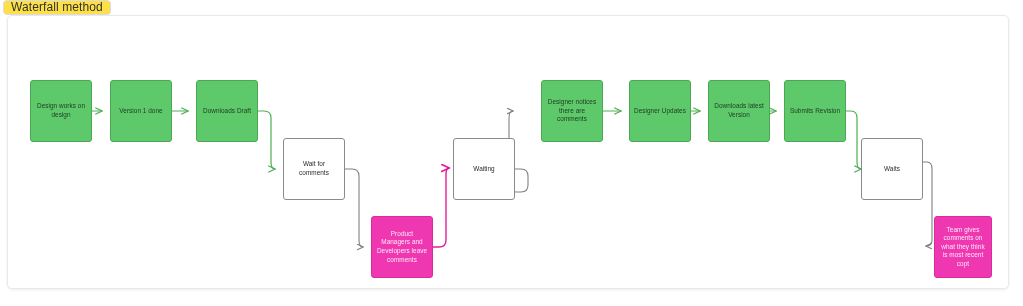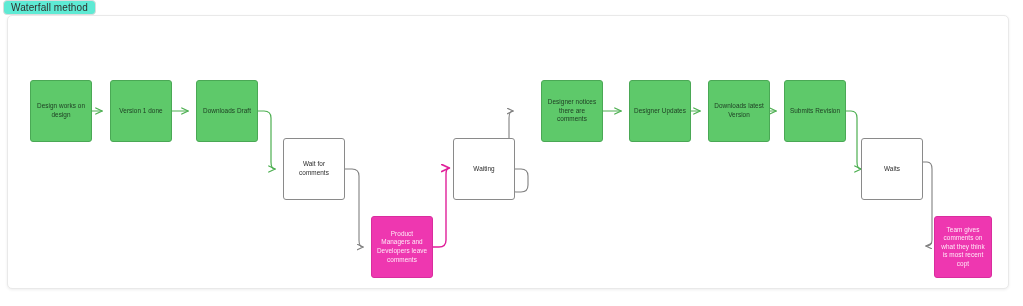--- a/index.html
+++ b/index.html
@@ -27,24 +27,24 @@
     position: absolute;
     left: 0; top: 0;
     height: 14px;
     display: flex;
     align-items: flex-start;
     z-index: 5;
   }
   .tab {
     margin-left: 3px;
     padding: 2px 7px 2px 7px;
-    background: #5eead4;
+    background: #fde047;
     border: 1px solid #dcdcdc;
     border-radius: 4px;
-    font-size: 10px;
+    font-size: 12px;
     line-height: 9px;
     color: #31302e;
     white-space: nowrap;
     letter-spacing: 0.1px;
   }
 
   
   .canvas {
     position: absolute;
     left: 7px;

